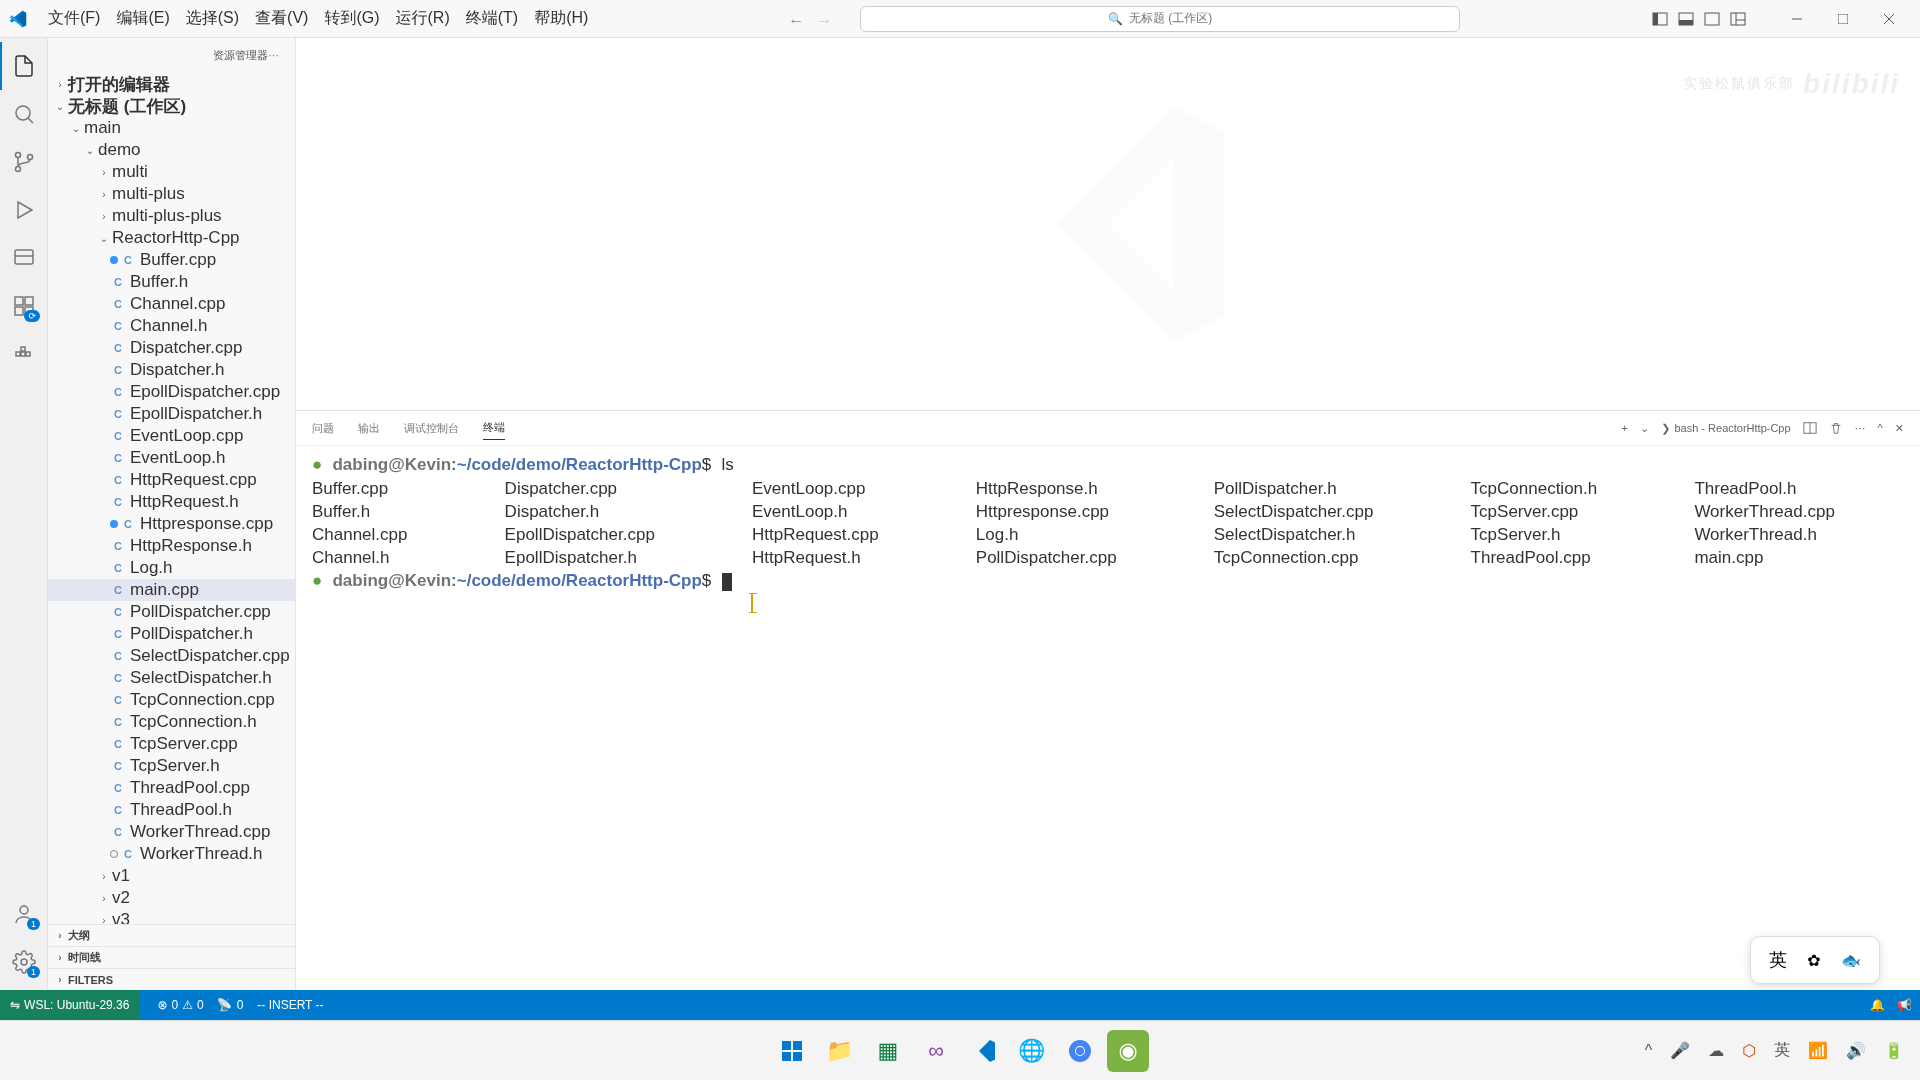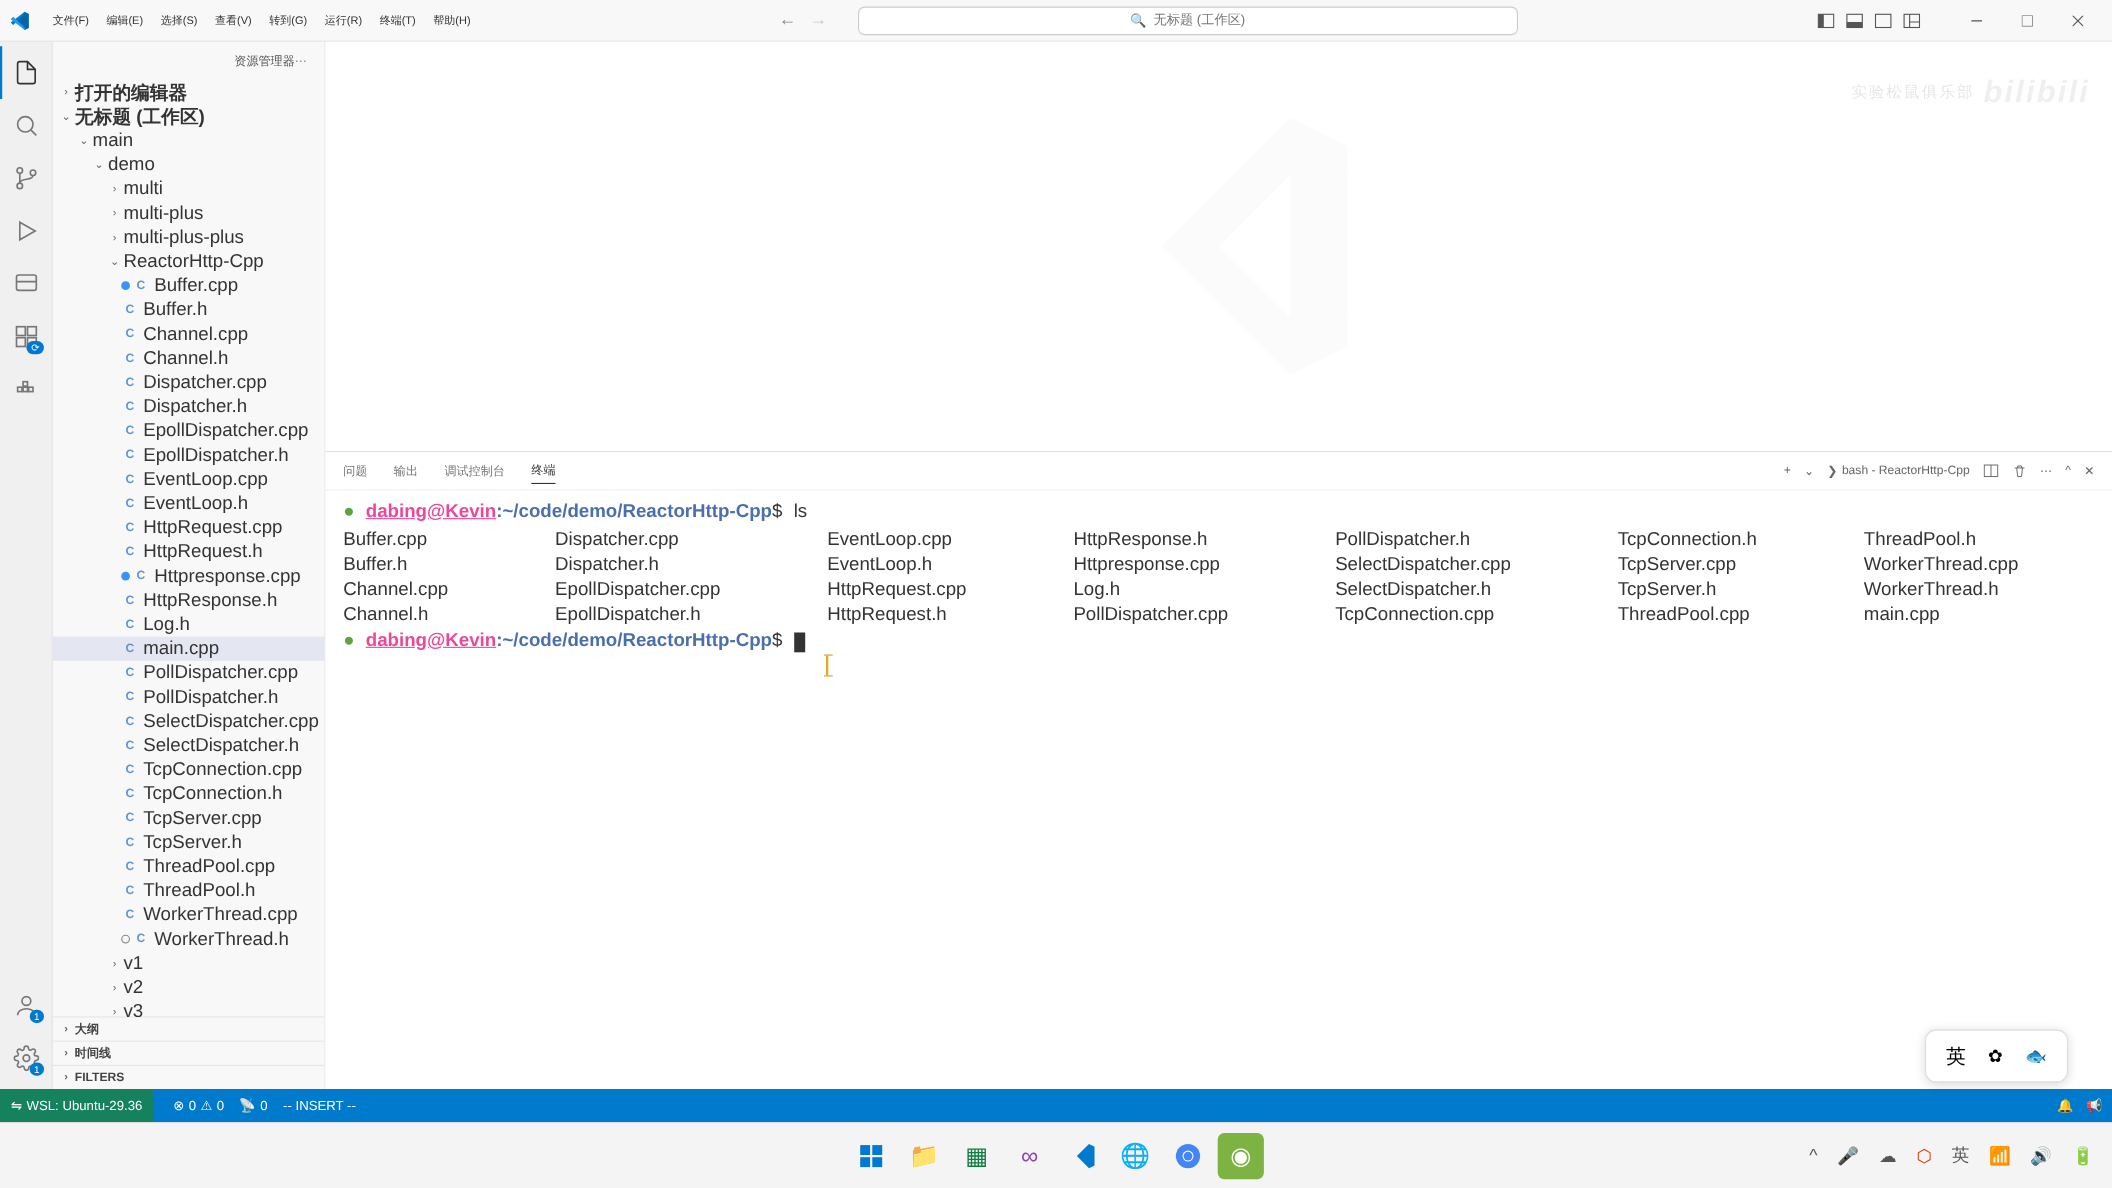--- a/index.html
+++ b/index.html
@@ -3,21 +3,21 @@
 <meta charset="utf-8">
 <style>
 * { margin: 0; padding: 0; box-sizing: border-box; font-family: "Segoe UI", -apple-system, sans-serif; }
 body { background: #f8f8f8; width: 1920px; height: 1080px; overflow: hidden; position: relative; }
 
 
 .titlebar { height: 38px; background: #f8f8f8; display: flex; align-items: center; padding: 0 8px; border-bottom: 1px solid #e0e0e0; }
 .titlebar-left { display: flex; align-items: center; gap: 4px; }
 .vscode-icon { width: 20px; height: 20px; display: flex; align-items: center; justify-content: center; }
 .menu-items { display: flex; gap: 0; margin-left: 8px; }
-.menu-item { padding: 4px 8px; font-size: 10px; color: #333; cursor: pointer; }
+.menu-item { padding: 4px 8px; font-size: 16px; color: #333; cursor: pointer; }
 .titlebar-center { flex: 1; display: flex; align-items: center; justify-content: center; gap: 8px; }
 .nav-btns { display: flex; gap: 4px; margin-right: 16px; }
 .nav-btn { width: 24px; height: 24px; display: flex; align-items: center; justify-content: center; color: #888; cursor: pointer; }
 .search-box { width: 600px; height: 26px; background: #fff; border: 1px solid #ccc; border-radius: 6px; display: flex; align-items: center; justify-content: center; gap: 6px; font-size: 12px; color: #777; }
 .titlebar-right { display: flex; align-items: center; gap: 8px; }
 .layout-btns { display: flex; gap: 2px; }
 .layout-btn { width: 24px; height: 24px; display: flex; align-items: center; justify-content: center; color: #555; cursor: pointer; }
 .window-btns { display: flex; margin-left: 16px; }
 .window-btn { width: 46px; height: 38px; display: flex; align-items: center; justify-content: center; color: #555; cursor: pointer; }
 
@@ -58,21 +58,21 @@
 
 
 .panel { height: 580px; border-top: 1px solid #e0e0e0; display: flex; flex-direction: column; background: #fff; }
 .panel-tabs { height: 35px; display: flex; align-items: center; padding: 0 16px; gap: 24px; font-size: 11px; color: #777; border-bottom: 1px solid #f0f0f0; justify-content: space-between; }
 .panel-tab { cursor: pointer; padding: 4px 0; }
 .panel-tab.active { color: #333; border-bottom: 1px solid #333; }
 .panel-tabs-right { margin-left: auto; display: flex; align-items: center; gap: 12px; color: #666; }
 .panel-tabs-right > * { cursor: pointer; }
 .term-session { font-size: 11px; display: flex; align-items: center; gap: 4px; }
 .panel-content { flex: 1; padding: 8px 16px; font-family: "Consolas", "Courier New", monospace; font-size: 17px; line-height: 1.35; color: #333; overflow: auto; white-space: pre; }
-.prompt-user { color: #ec4899; font-weight: bold; text-decoration: underline; }
+.prompt-user { color: #737373; font-weight: bold; }
 .prompt-path { color: #4b6fad; font-weight: bold; }
 .prompt-dollar { color: #333; }
 .term-cursor { display: inline-block; width: 10px; height: 18px; background: #333; vertical-align: text-bottom; }
 .text-cursor { display: inline-block; width: 2px; height: 18px; border-left: 1px solid #d4a017; border-right: 1px solid #d4a017; position: relative; }
 .text-cursor::before, .text-cursor::after { content:''; position: absolute; left: -3px; width: 8px; height: 1px; background: #d4a017;}
 .text-cursor::before { top: -1px; }
 .text-cursor::after { bottom: -1px; }
 .ls-grid { display: grid; grid-template-columns: repeat(7, auto); column-gap: 28px; }
 
 

